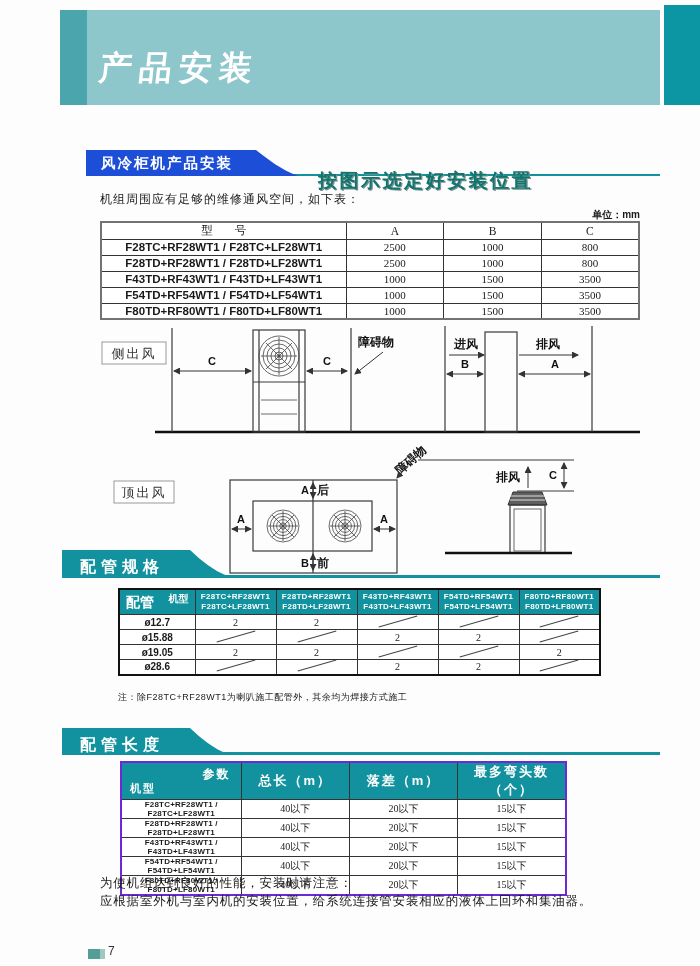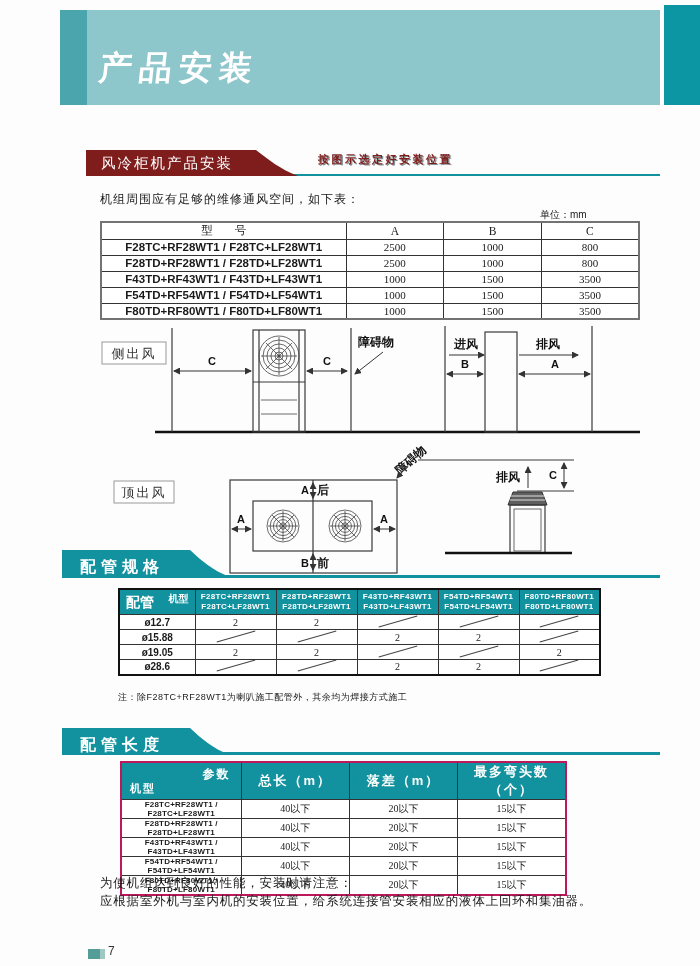--- a/index.html
+++ b/index.html
@@ -12,44 +12,44 @@
   .banner-strip{position:absolute;left:60px;top:10px;width:27px;height:95px;background:#4aa6ac}
   .banner{position:absolute;left:87px;top:10px;width:573px;height:95px;background:#8dc6cb}
   .banner-title{
     position:absolute;left:12px;top:36px;color:#fff;font-weight:bold;font-size:33px;
     letter-spacing:7px;transform:skewX(-6deg);
   }
   .banner-block{position:absolute;left:664px;top:5px;width:36px;height:100px;background:#0c96a4}
 
   
   .tab{
-    position:absolute;left:86px;top:150px;width:212px;height:26px;background:#7f1d1d;
-    color:#fff;font-weight:normal;font-size:14.5px;letter-spacing:2px;
+    position:absolute;left:86px;top:150px;width:212px;height:26px;background:#1d4ed8;
+    color:#fff;font-weight:bold;font-size:14.5px;letter-spacing:2px;
     padding:4px 0 0 15px;box-sizing:border-box;z-index:3;
     clip-path:path("M0 0 L170 0 C183 10 194 19 212 26 L0 26 Z");
   }
   .rule{position:absolute;background:#11929e;z-index:1}
   .rule1{left:86px;top:174px;width:574px;height:2px}
   .subtitle{
-    position:absolute;left:318px;top:152px;color:#7f1d1d;font-weight:bold;font-size:11px;
+    position:absolute;left:318px;top:168px;color:#0f766e;font-weight:bold;font-size:19px;
     letter-spacing:2.5px;text-shadow:1.2px 1.4px 0 #7d8f91;z-index:3;
   }
   .ribbon{
     position:absolute;width:168px;height:27px;background:#11929e;color:#fff;font-weight:bold;
     font-size:16px;letter-spacing:5px;padding:7px 0 0 18px;box-sizing:border-box;z-index:3;
     clip-path:path("M0 0 L128 0 C140 11 150 20 168 27 L0 27 Z");
   }
   .ribbon2{left:62px;top:550px}
   .rule2{left:62px;top:575px;width:598px;height:3px}
   .ribbon3{left:62px;top:728px}
   .rule3{left:62px;top:752px;width:598px;height:3px}
 
   
   .intro{position:absolute;left:100px;top:191px;font-size:12px;letter-spacing:1px}
-  .unit-note{position:absolute;left:540px;top:208px;width:100px;text-align:left;font-size:10px;font-weight:normal}
+  .unit-note{position:absolute;left:540px;top:208px;width:100px;text-align:right;font-size:10px;font-weight:bold}
   .note2{position:absolute;left:118px;top:691px;font-size:9px;color:#222;letter-spacing:.5px}
   .notice{position:absolute;left:100px;font-size:12.5px;letter-spacing:.8px}
   .notice1{top:875px}.notice2{top:893px}
 
   
   table{border-collapse:collapse;table-layout:fixed;position:absolute;background:#fff}
   td,th{border:1px solid #333;padding:0;text-align:center;vertical-align:middle;overflow:hidden}
   .t1{left:100px;top:221px;width:540px;border:2px solid #737373}
   .t1 tr{height:16px}
   .t1 .hrow{height:17px}
@@ -58,21 +58,21 @@
   .t1 .model{font-weight:bold;font-size:11.5px}
   .t1 .num{font-family:"Liberation Serif",serif;font-size:11px}
 
   .t2{left:118px;top:588px;width:483px;border:2px solid #111}
   .t2 th{background:#12929e;color:#fff;height:24px}
   .t2 .hl{display:block;font-size:8px;font-weight:bold;line-height:1.3;letter-spacing:.3px}
   .t2 tr{height:15px}
   .t2 .pipe{font-weight:bold;font-size:10px}
   .t2 .val{font-family:"Liberation Serif",serif;font-size:10px}
 
-  .t3{left:120px;top:761px;width:447px;border:2px solid #be185d}
+  .t3{left:120px;top:761px;width:447px;border:2px solid #6d28d9}
   .t3 th{background:#12929e;color:#fff;height:25px;font-size:13px;font-weight:bold;letter-spacing:2px}
   .t3 tr{height:16px}
   .t3 .model{font-weight:bold;font-size:8px;letter-spacing:.2px}
   .t3 .val{font-family:"Liberation Serif",serif;font-size:10px}
 
   .corner{
     position:relative;background-color:#12929e;
     background-image:linear-gradient(to bottom right,
       transparent calc(50% - 1px),#fff calc(50% - 1px),
       #fff calc(50% + 1px),transparent calc(50% + 1px));

